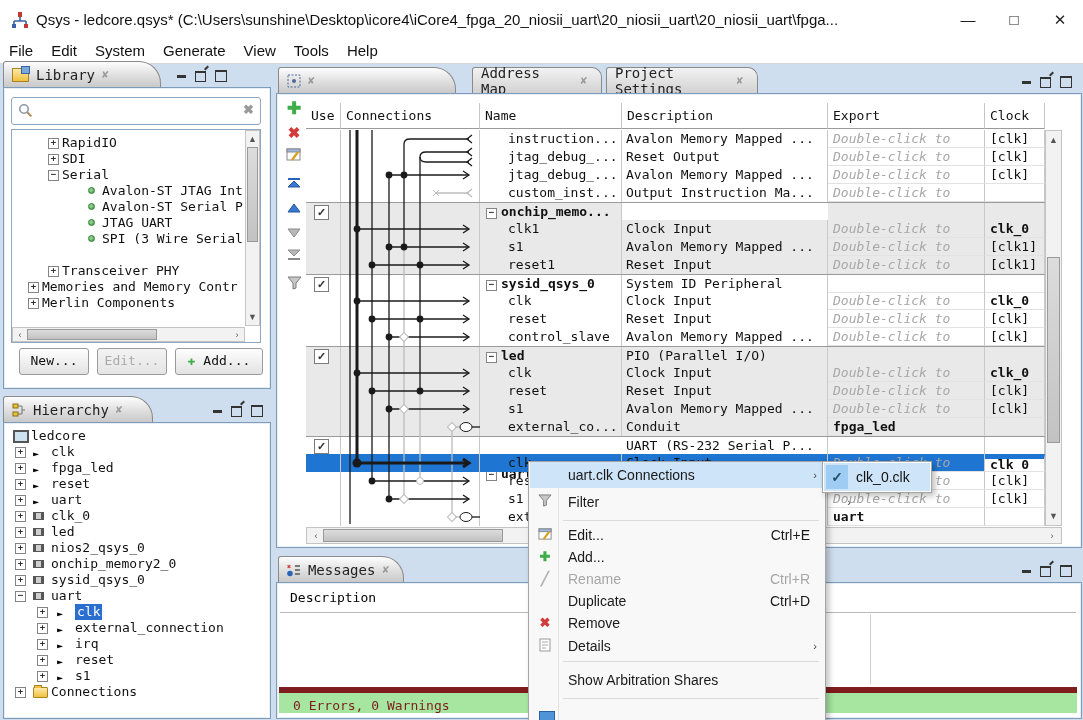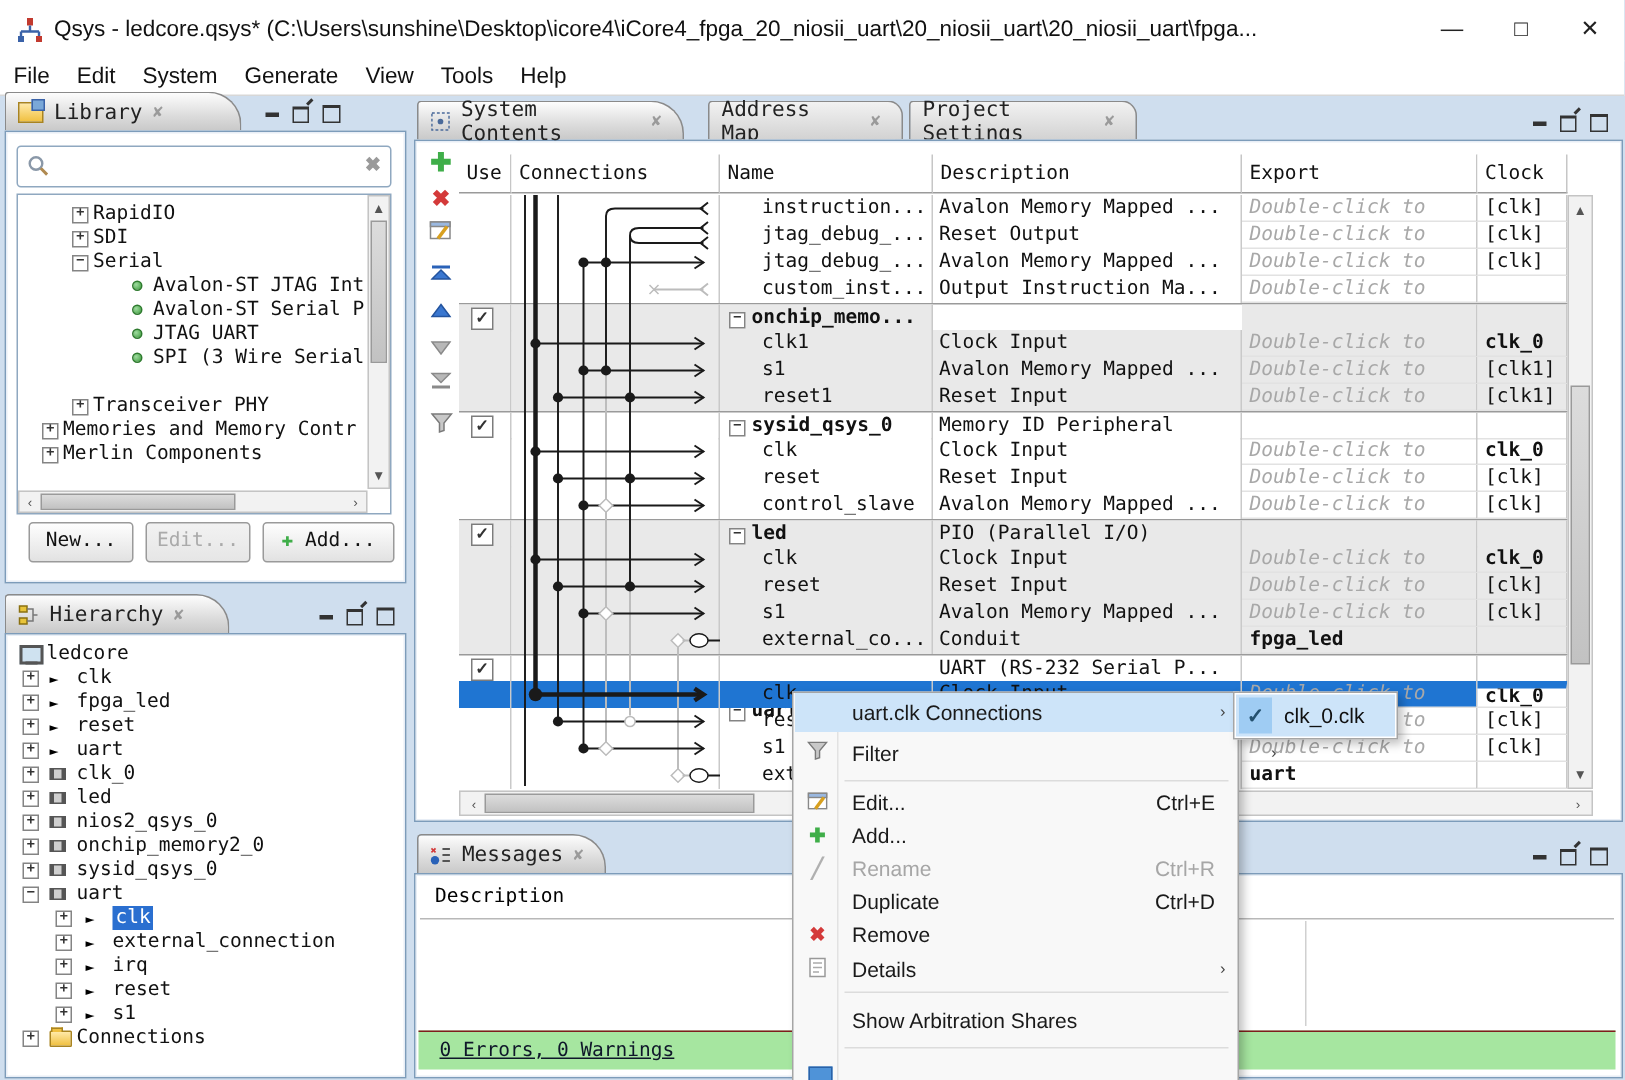--- a/index.html
+++ b/index.html
@@ -94,22 +94,22 @@
   .cm-item.disabled{color:#a6a6a6;}
   .cm-sep{position:absolute;left:34px;right:6px;height:1px;background:#dcdcdc;}
   .cm-ico{position:absolute;left:7px;top:50%;transform:translateY(-50%);width:16px;height:16px;
           text-align:center;line-height:16px;font-weight:bold;font-size:13px;}
   #ctx-sub{left:822px;top:461px;width:108px;height:30px;background:#fff;border:1px solid #a5a5a5;
            box-shadow:3px 3px 6px rgba(0,0,0,.25);z-index:11;}
   #ctx-sub .row{position:absolute;inset:1px;background:#cde4f9;}
   #ctx-sub .chk{position:absolute;left:2px;top:2px;width:22px;height:24px;background:#9fccf3;
                 color:#23506e;font:bold 14px/24px "Liberation Sans",sans-serif;text-align:center;}
   #ctx-sub .lbl{position:absolute;left:32px;top:0;line-height:28px;font-size:14px;color:#111;}
-  #msg-status{background:#a6e6a0;border-top:1px solid #7f1d1d;font-family:"DejaVu Sans Mono",monospace;
-              font-size:13px;color:#0f172a;line-height:25px;padding-left:14px;box-sizing:border-box;text-decoration:underline;}
+  #msg-status{background:#a6e6a0;border-top:6px solid #7f1d1d;font-family:"DejaVu Sans Mono",monospace;
+              font-size:13px;color:#7f1d1d;line-height:25px;padding-left:14px;box-sizing:border-box;}
 </style>
 </head>
 <body>
 
 <div class="abs" id="titlebar">
   <svg class="abs" style="left:10px;top:10px" width="20" height="20" viewBox="0 0 20 20">
     <rect x="8" y="2" width="4" height="5" fill="#c23a2f"></rect>
     <path d="M10 7 v4 M4 11 h12 M4 11 v4 M16 11 v4" stroke="#3a62a8" stroke-width="1.6" fill="none"></path>
     <rect x="2" y="14" width="4" height="4" fill="#3a62a8"></rect>
       <rect x="14" y="14" width="4" height="4" fill="#c23a2f"></rect>
@@ -305,21 +305,20 @@
       </div>
     </div>
 </div>
 
 <div class="panel" style="left:276px;top:67px;width:804px;height:479px">
   <div class="ptab" style="left:2px;top:0;width:178px;z-index:2">
     <svg width="14" height="14" viewBox="0 0 14 14">
       <rect x="1" y="1" width="12" height="12" fill="none" stroke="#4a6a9a" stroke-dasharray="2 1.5"></rect>
       <circle cx="7" cy="7" r="2" fill="#4a6a9a"></circle>
     </svg>
-    <span>System Contents</span>
     <span class="x">✘</span>
   </div>
   <div class="ptab inactive" style="left:196px;top:0;width:130px">
     <span>Address Map</span>
     <span class="x">✘</span>
   </div>
   <div class="ptab inactive" style="left:330px;top:0;width:152px">
     <span>Project Settings</span>
     <span class="x">✘</span>
   </div>
@@ -441,21 +440,21 @@
       <div class="tcell abs" style="left: 316px; top: 0px; width: 206px; height: 18px; background: rgb(233, 233, 233); padding-left: 4px;">Reset Input</div>
       <div class="tcell light abs dblclick" style="left: 522px; top: 0px; width: 157px; height: 18px; background: rgb(233, 233, 233); padding-left: 5px;">Double-click to</div>
       <div class="tcell light abs" style="left: 679px; top: 0px; width: 60px; height: 18px; background: rgb(233, 233, 233); padding-left: 5px;">[clk1]</div>
     </div>
     <div class="trow abs" style="left: 306px; top: 274px; width: 756px; height: 18px; border-top: 1px solid rgb(154, 154, 154);">
       <div class="tcell abs" style="left: 0px; top: 0px; width: 35px; height: 18px;">
         <div class="cb">✓</div>
       </div>
       <div class="tcell abs" style="left: 35px; top: 0px; width: 139px; height: 18px;"></div>
       <div class="tcell abs" style="left: 174px; top: 0px; width: 142px; height: 18px; padding-left: 6px;"><span class="collapse">−</span><span class="bold">sysid_qsys_0</span></div>
-      <div class="tcell abs" style="left: 316px; top: 0px; width: 206px; height: 18px; padding-left: 4px;">Memory ID Peripheral</div>
+      <div class="tcell abs" style="left: 316px; top: 0px; width: 206px; height: 18px; padding-left: 4px;">System ID Peripheral</div>
       <div class="tcell light abs" style="left: 522px; top: 0px; width: 157px; height: 18px; padding-left: 5px;"></div>
       <div class="tcell light abs" style="left: 679px; top: 0px; width: 60px; height: 18px; padding-left: 5px;"></div>
     </div>
     <div class="trow abs" style="left: 306px; top: 292px; width: 756px; height: 18px;">
       <div class="tcell abs" style="left: 0px; top: 0px; width: 35px; height: 18px;"></div>
       <div class="tcell abs" style="left: 35px; top: 0px; width: 139px; height: 18px;"></div>
       <div class="tcell abs" style="left: 174px; top: 0px; width: 142px; height: 18px; padding-left: 28px;">clk</div>
       <div class="tcell abs" style="left: 316px; top: 0px; width: 206px; height: 18px; padding-left: 4px;">Clock Input</div>
       <div class="tcell light abs dblclick" style="left: 522px; top: 0px; width: 157px; height: 18px; padding-left: 5px;">Double-click to</div>
       <div class="tcell light abs bold" style="left: 679px; top: 0px; width: 60px; height: 18px; padding-left: 5px;">clk_0</div>

